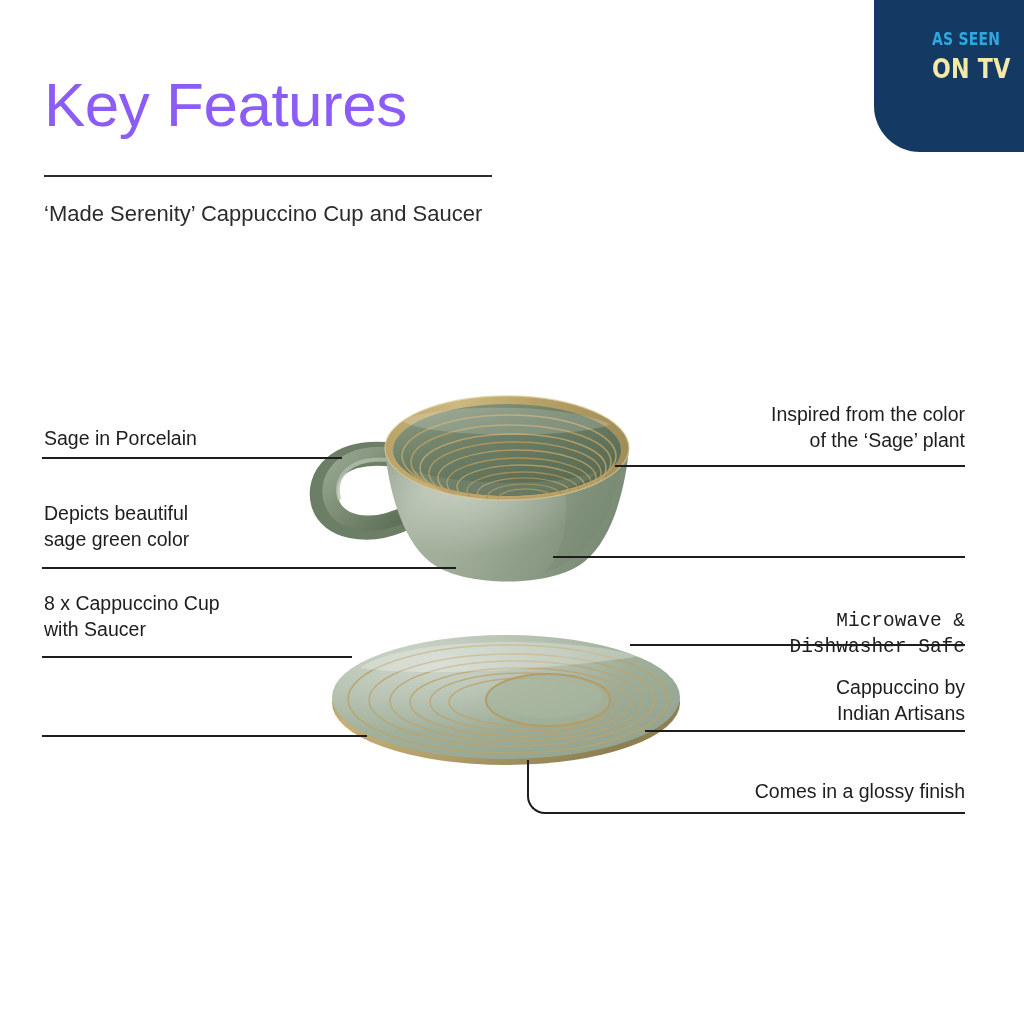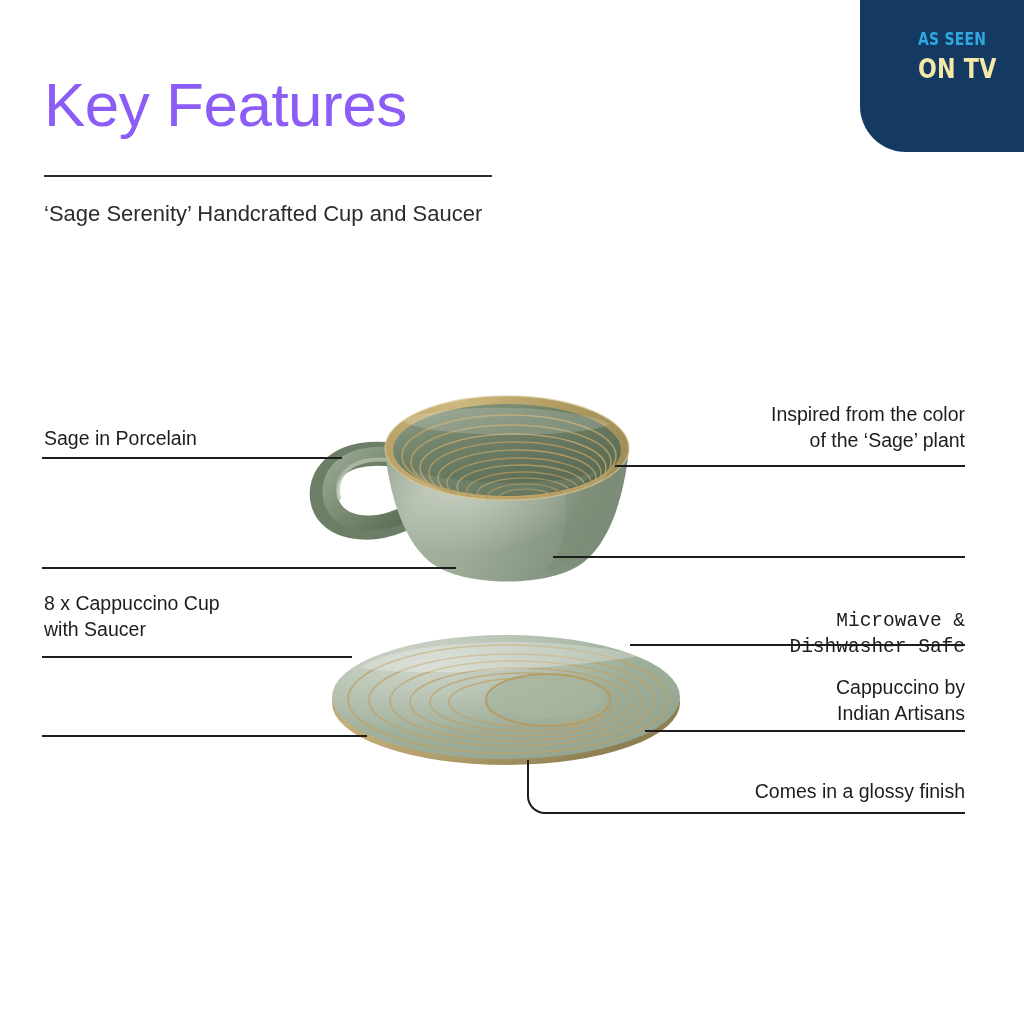--- a/index.html
+++ b/index.html
@@ -12,21 +12,21 @@
   #page {
     position: relative;
     width: 1024px; height: 1024px;
     background: #ffffff;
   }
 
   
   .tv-badge {
     position: absolute;
     top: 0; right: 0;
-    width: 164px; height: 152px;
+    width: 150px; height: 152px;
     background: #143a63;
     border-bottom-left-radius: 46px;
     display: flex;
     flex-direction: column;
     justify-content: flex-start;
     align-items: flex-start;
     padding: 30px 0 0 58px;
   }
   .tv-line1 {
     font-family: "DejaVu Sans", sans-serif;
@@ -231,25 +231,27 @@
     </g>
   </svg>
 
   <div class="tv-badge">
     <div class="tv-line1">AS SEEN</div>
     <div class="tv-line2">ON TV</div>
   </div>
 
   <div class="page-title">Key Features</div>
   <div class="title-rule"></div>
-  <div class="page-subtitle">‘Sage Serenity’ Handcrafted Cup and Saucer</div>
+  <div class="page-subtitle">‘Made Serenity’ Cappuccino Cup and Saucer</div>
 
   <div class="feature left" style="top:425px;">Sage in Porcelain</div>
   <div class="rule" style="left:42px; top:457px; width:300px;"></div>
 
+  <div class="feature left" style="top:500px;">Depicts beautiful
+sage green color</div>
   <div class="rule" style="left:42px; top:567px; width:414px;"></div>
 
   <div class="feature left" style="top:590px;">8 x Cappuccino Cup
 with Saucer</div>
   <div class="rule" style="left:42px; top:656px; width:310px;"></div>
 
   <div class="rule" style="left:42px; top:735px; width:325px;"></div>
 
   <div class="feature right" style="top:401px;">Inspired from the color
 of the ‘Sage’ plant</div>

